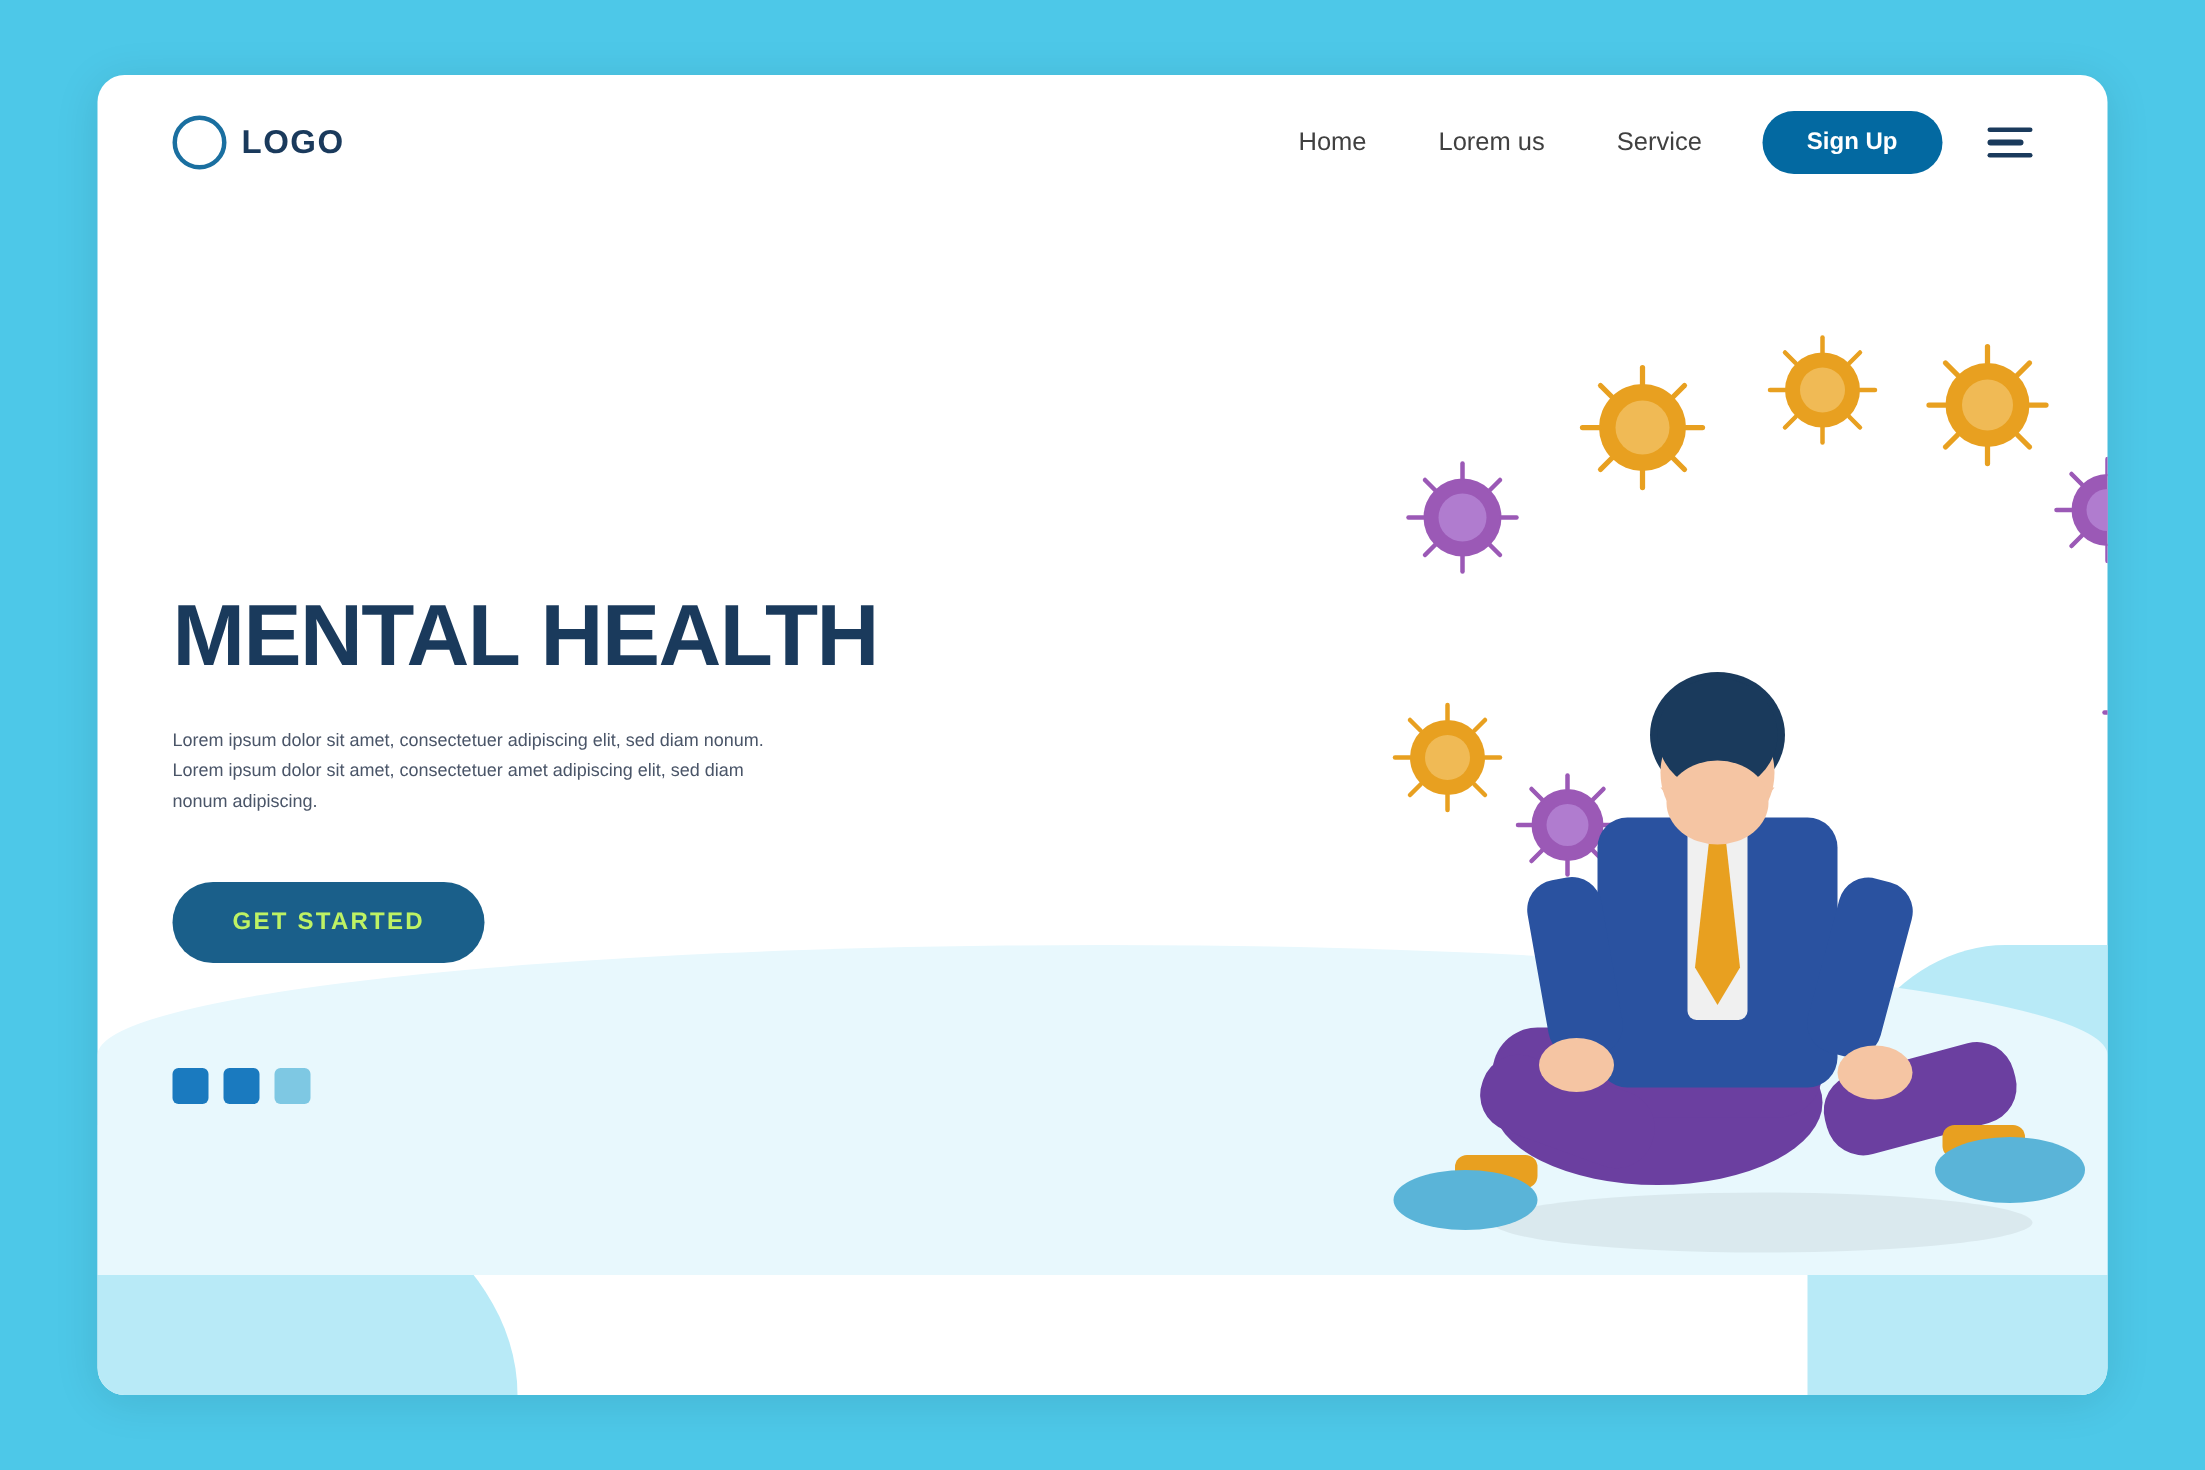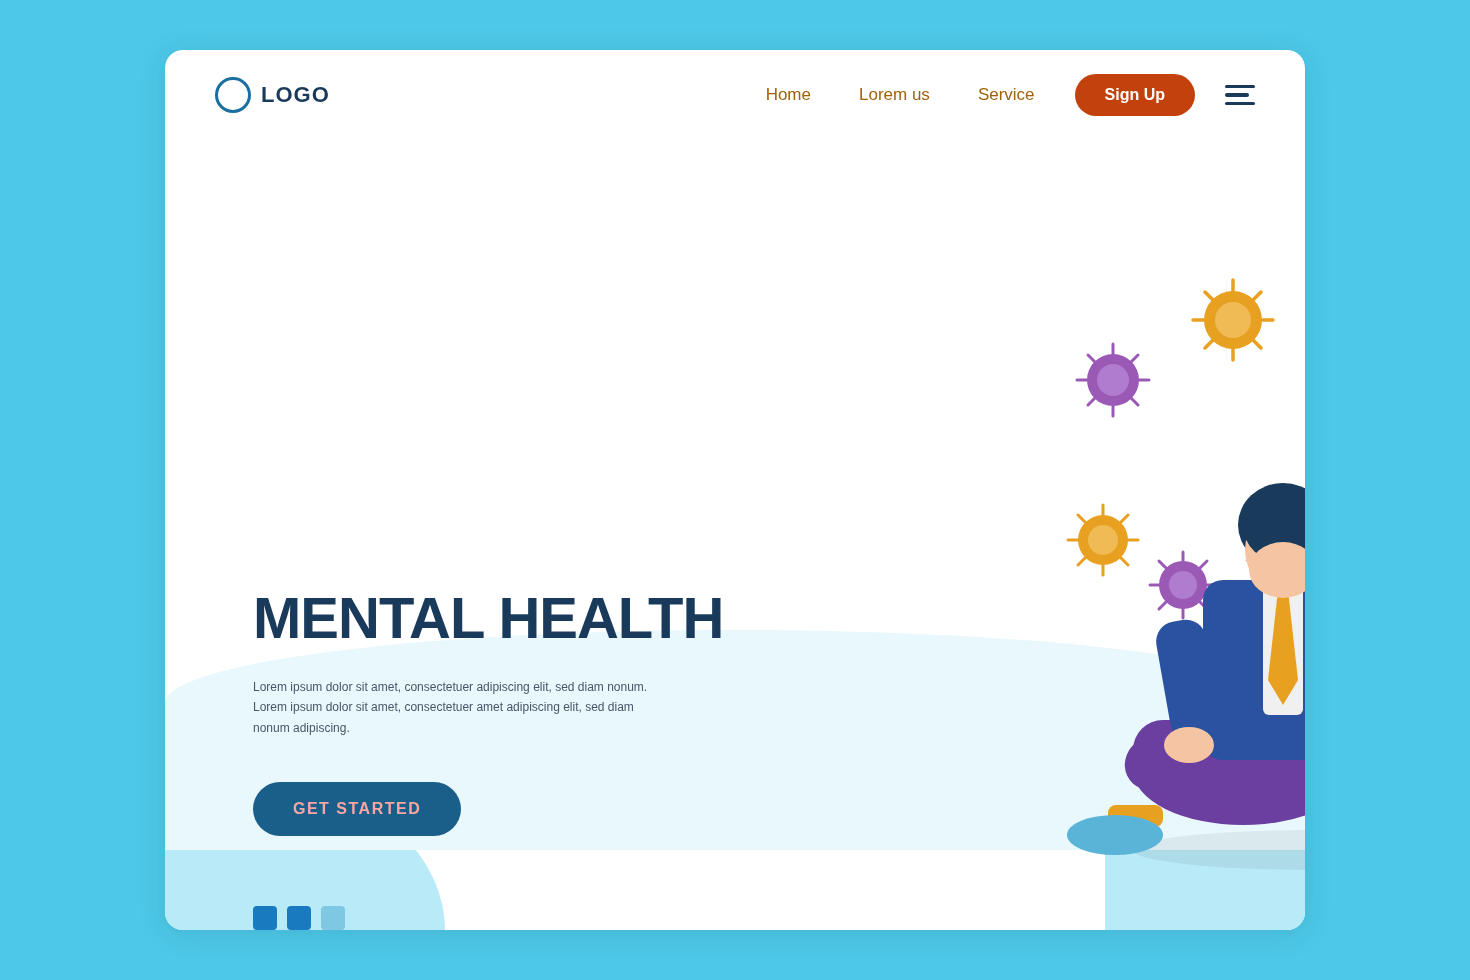--- a/index.html
+++ b/index.html
@@ -7,21 +7,21 @@
       width: 1470px;
       height: 980px;
       background-color: #4dc8e8;
       display: flex;
       align-items: center;
       justify-content: center;
       font-family: 'Segoe UI', Arial, sans-serif;
       overflow: hidden;
     }
     .outer-frame {
-      width: 1140px;
+      width: 1340px;
       height: 880px;
       background: white;
       border-radius: 18px;
       overflow: hidden;
       position: relative;
       box-shadow: 0 4px 30px rgba(0,0,0,0.1);
     }
     
     .bg-blob-left {
       position: absolute;
@@ -85,27 +85,27 @@
       letter-spacing: 1px;
     }
     .nav-links {
       display: flex;
       align-items: center;
       gap: 48px;
       margin-right: 40px;
     }
     .nav-link {
       font-size: 17px;
-      color: #a16207;
+      color: #404040;
       font-weight: 500;
       text-decoration: none;
       cursor: pointer;
     }
     .signup-btn {
-      background: #c2410c;
+      background: #0369a1;
       color: white;
       border: none;
       border-radius: 30px;
       padding: 12px 30px;
       font-size: 16px;
       font-weight: 600;
       cursor: pointer;
       margin-right: 30px;
     }
     .hamburger {
@@ -123,24 +123,23 @@
     }
     .hamburger span:nth-child(2) {
       width: 24px;
     }
 
     
     .main-content {
       position: relative;
       z-index: 5;
       display: flex;
-      padding: 30px 50px 0 50px;
-      align-items: flex-end;
+      padding: 30px 50px 10px 50px;
+      align-items: center;
       height: calc(100% - 90px);
-      margin-left: 38px;
     }
     .left-section {
       flex: 0 0 480px;
       padding-top: 40px;
     }
     .headline {
       font-size: 58px;
       font-weight: 900;
       color: #1a3a5c;
       line-height: 1.05;
@@ -149,21 +148,21 @@
     }
     .description {
       font-size: 12px;
       color: #4a5568;
       line-height: 1.7;
       max-width: 420px;
       margin-bottom: 44px;
     }
     .get-started-btn {
       background: #1a5f8a;
-      color: #fca5a5;
+      color: #bef264;
       border: none;
       border-radius: 30px;
       padding: 18px 40px;
       font-size: 16px;
       font-weight: 800;
       letter-spacing: 1.5px;
       cursor: pointer;
       margin-bottom: 50px;
       text-transform: uppercase;
     }

